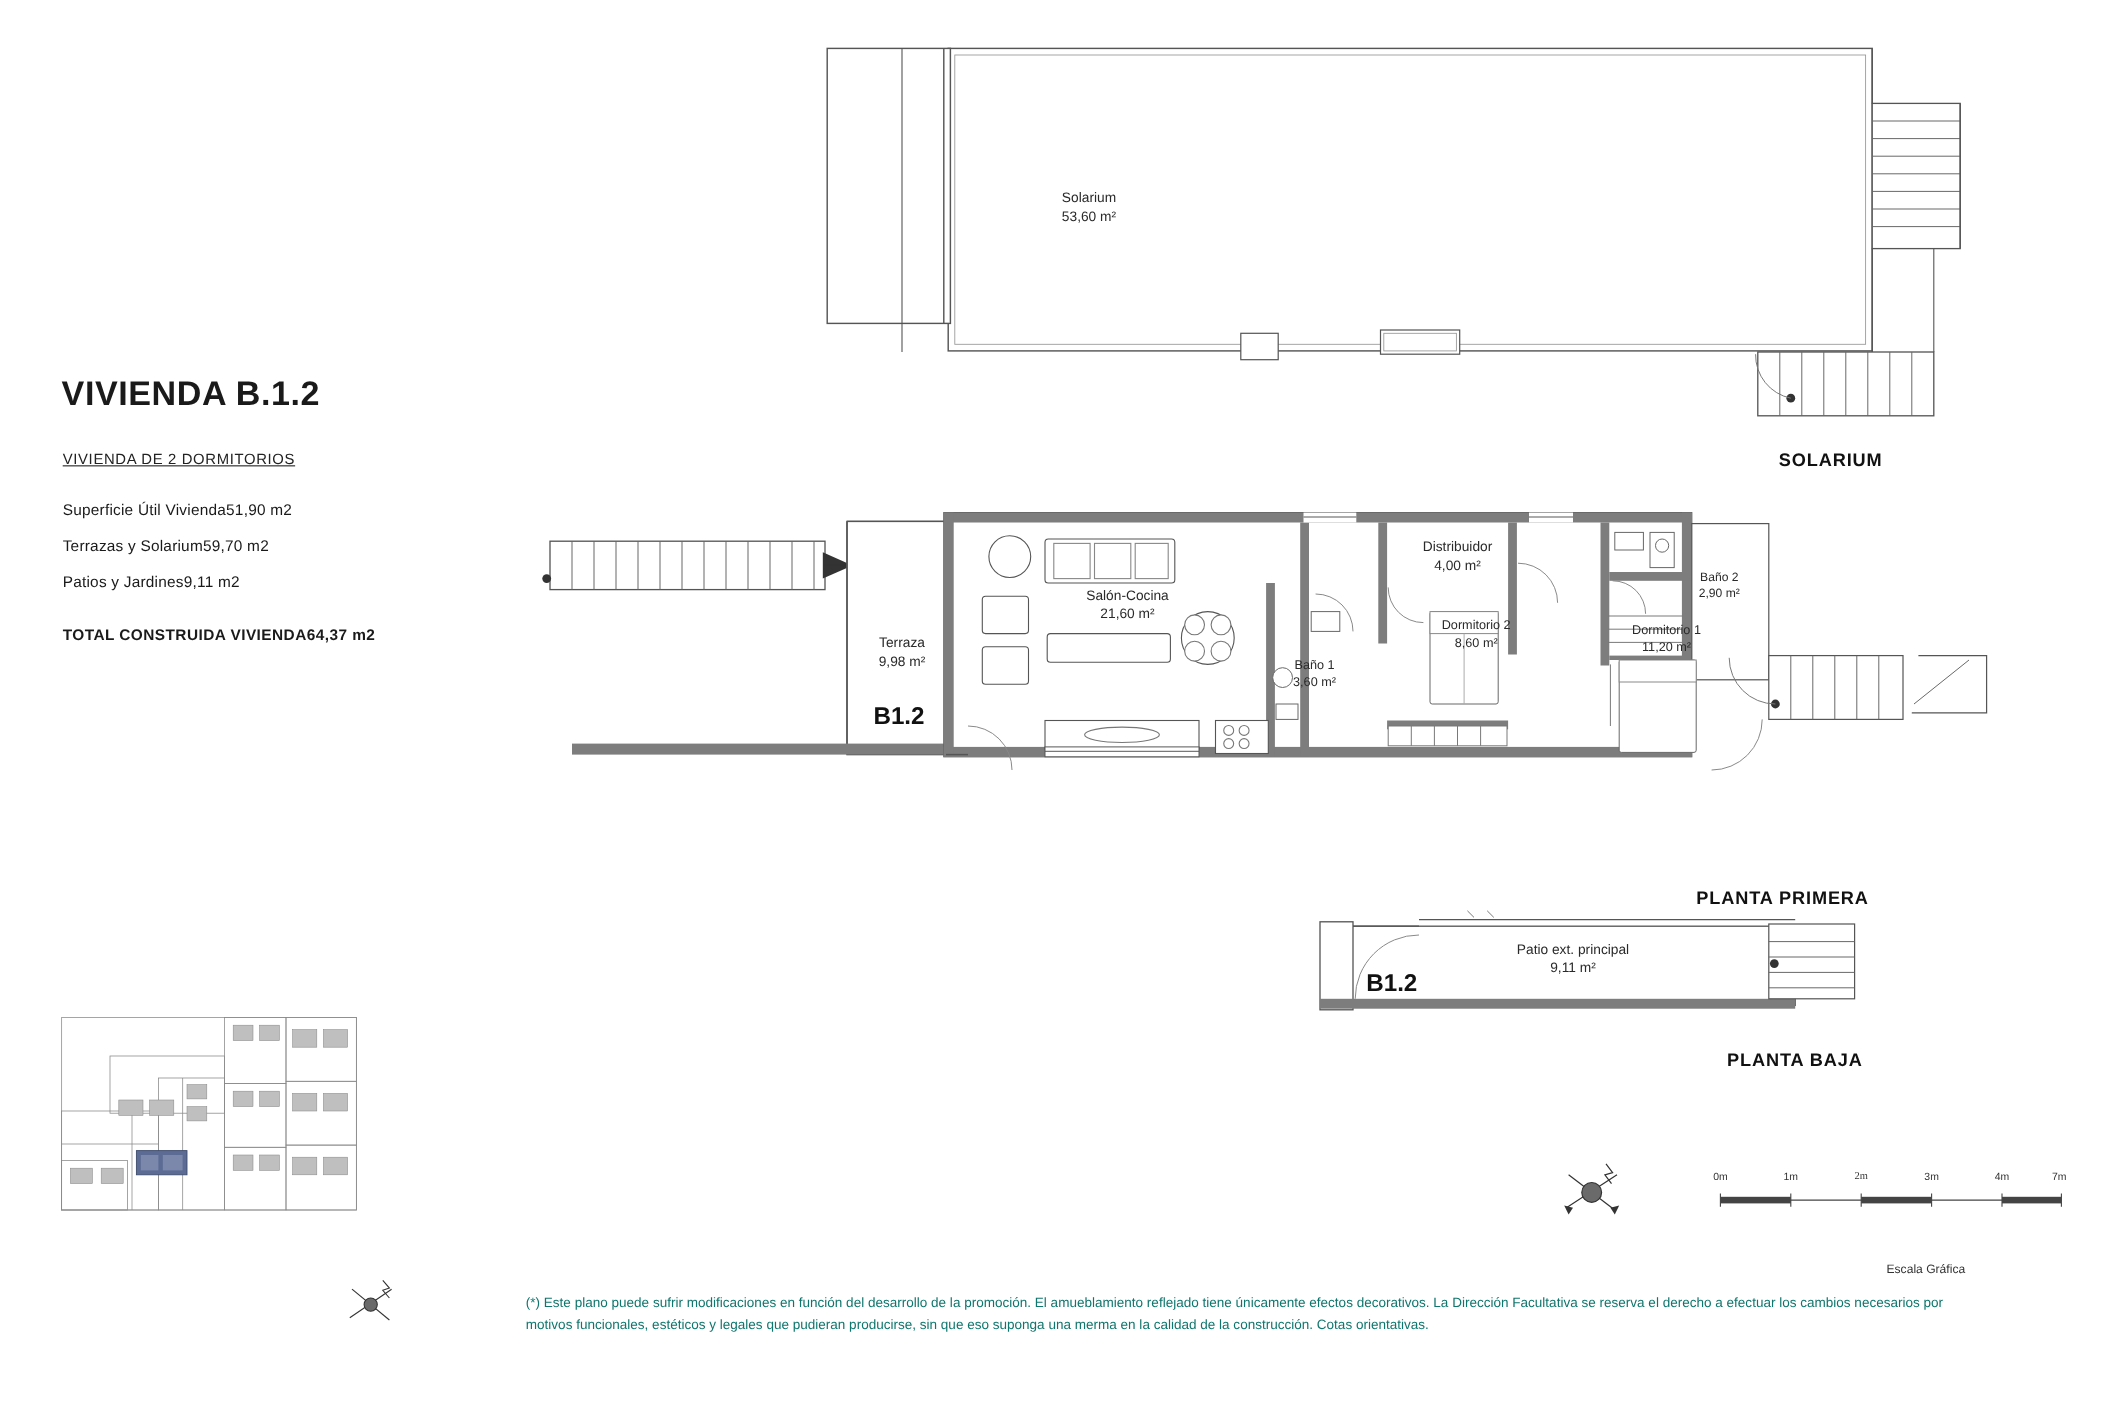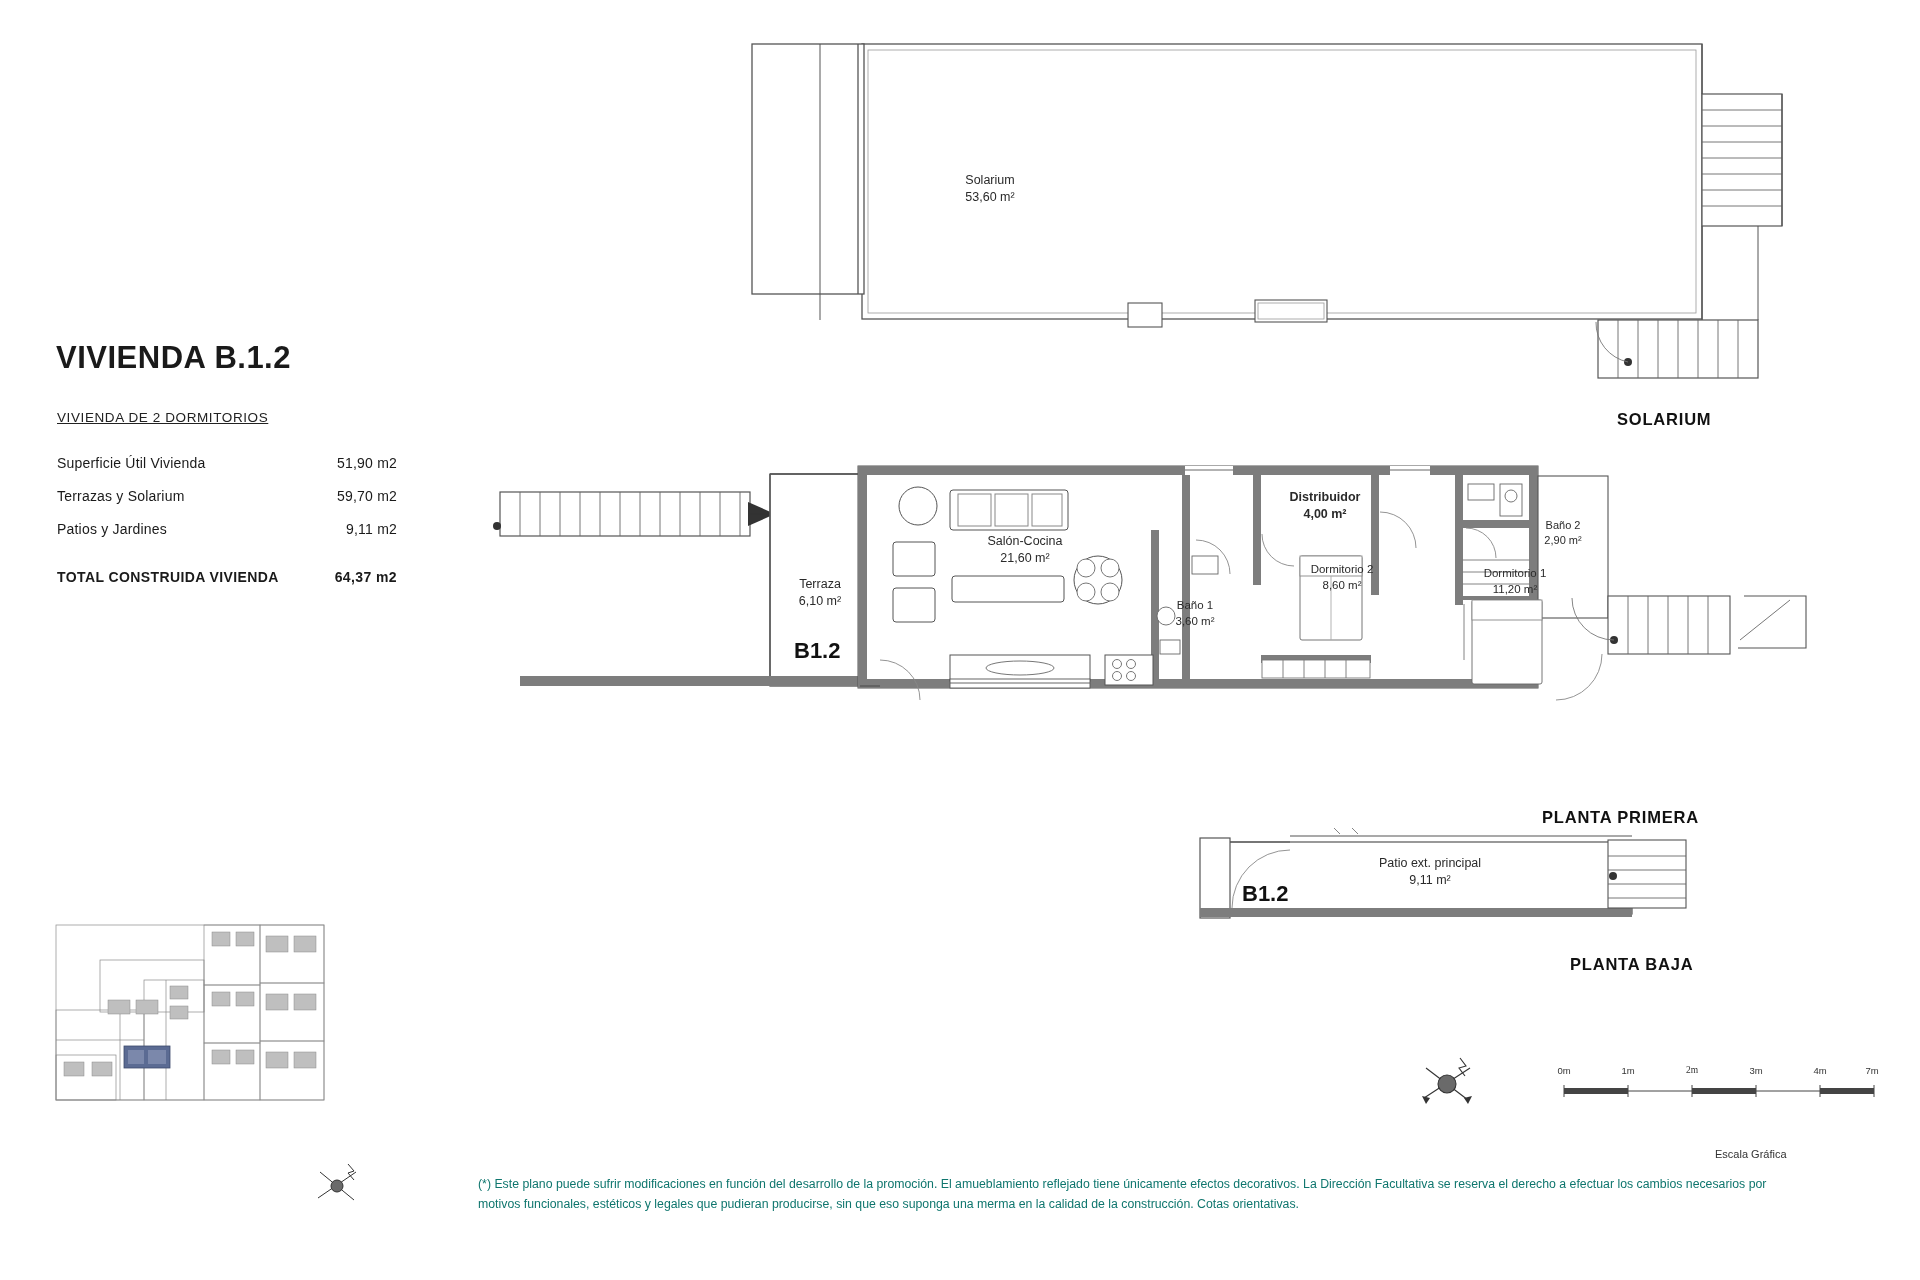--- a/index.html
+++ b/index.html
@@ -20,21 +20,21 @@
   }
   .subtitle {
     position:absolute; left:57px; top:410px;
     font-size:13.5px; letter-spacing:0.6px; color:#222;text-decoration:underline;
   }
   .specs {
     position:absolute; left:57px; top:455px; width:340px;
     font-size:14px;
   }
   .spec-row {
-    display:flex; justify-content:space-between;
+    display:flex; 
     margin-bottom:17px;
     letter-spacing:0.2px;
   }
   .spec-row .lbl { white-space:nowrap; }
   .spec-row .val { white-space:nowrap; }
   .spec-row.total { font-weight:bold; margin-top:32px; letter-spacing:0.4px; }
 
   
   .plan-label {
     position:absolute;
@@ -398,35 +398,35 @@
 
   <div class="plan-label" style="left:1865px;top:0;"></div>
   <div class="plan-label" style="left:875px;top:172px;width:230px;">
     <span class="nm">Solarium</span>
     <span class="ar">53,60 m²</span>
   </div>
   <div class="floor-caption" style="left:1617px;top:410px;">SOLARIUM</div>
 
   <div class="plan-label" style="left:762px;top:576px;width:116px;">
     <span class="nm">Terraza</span>
-    <span class="ar">6,10 m²</span>
+    <span class="ar">9,98 m²</span>
   </div>
   <div class="unit-tag" style="left:794px;top:638px;">B1.2</div>
 
   <div class="plan-label" style="left:930px;top:533px;width:190px;">
     <span class="nm">Salón-Cocina</span>
     <span class="ar">21,60 m²</span>
   </div>
 
   <div class="plan-label" style="left:1140px;top:598px;width:110px;font-size:11.5px;">
     <span class="nm">Baño 1</span>
     <span class="ar">3,60 m²</span>
   </div>
 
-  <div class="plan-label" style="left:1230px;top:489px;width:190px;font-weight:bold;">
+  <div class="plan-label" style="left:1230px;top:489px;width:190px;">
     <span class="nm">Distribuidor</span>
     <span class="ar">4,00 m²</span>
   </div>
 
   <div class="plan-label" style="left:1272px;top:562px;width:140px;font-size:11.5px;">
     <span class="nm">Dormitorio 2</span>
     <span class="ar">8,60 m²</span>
   </div>
 
   <div class="plan-label" style="left:1440px;top:566px;width:150px;font-size:11.5px;">

